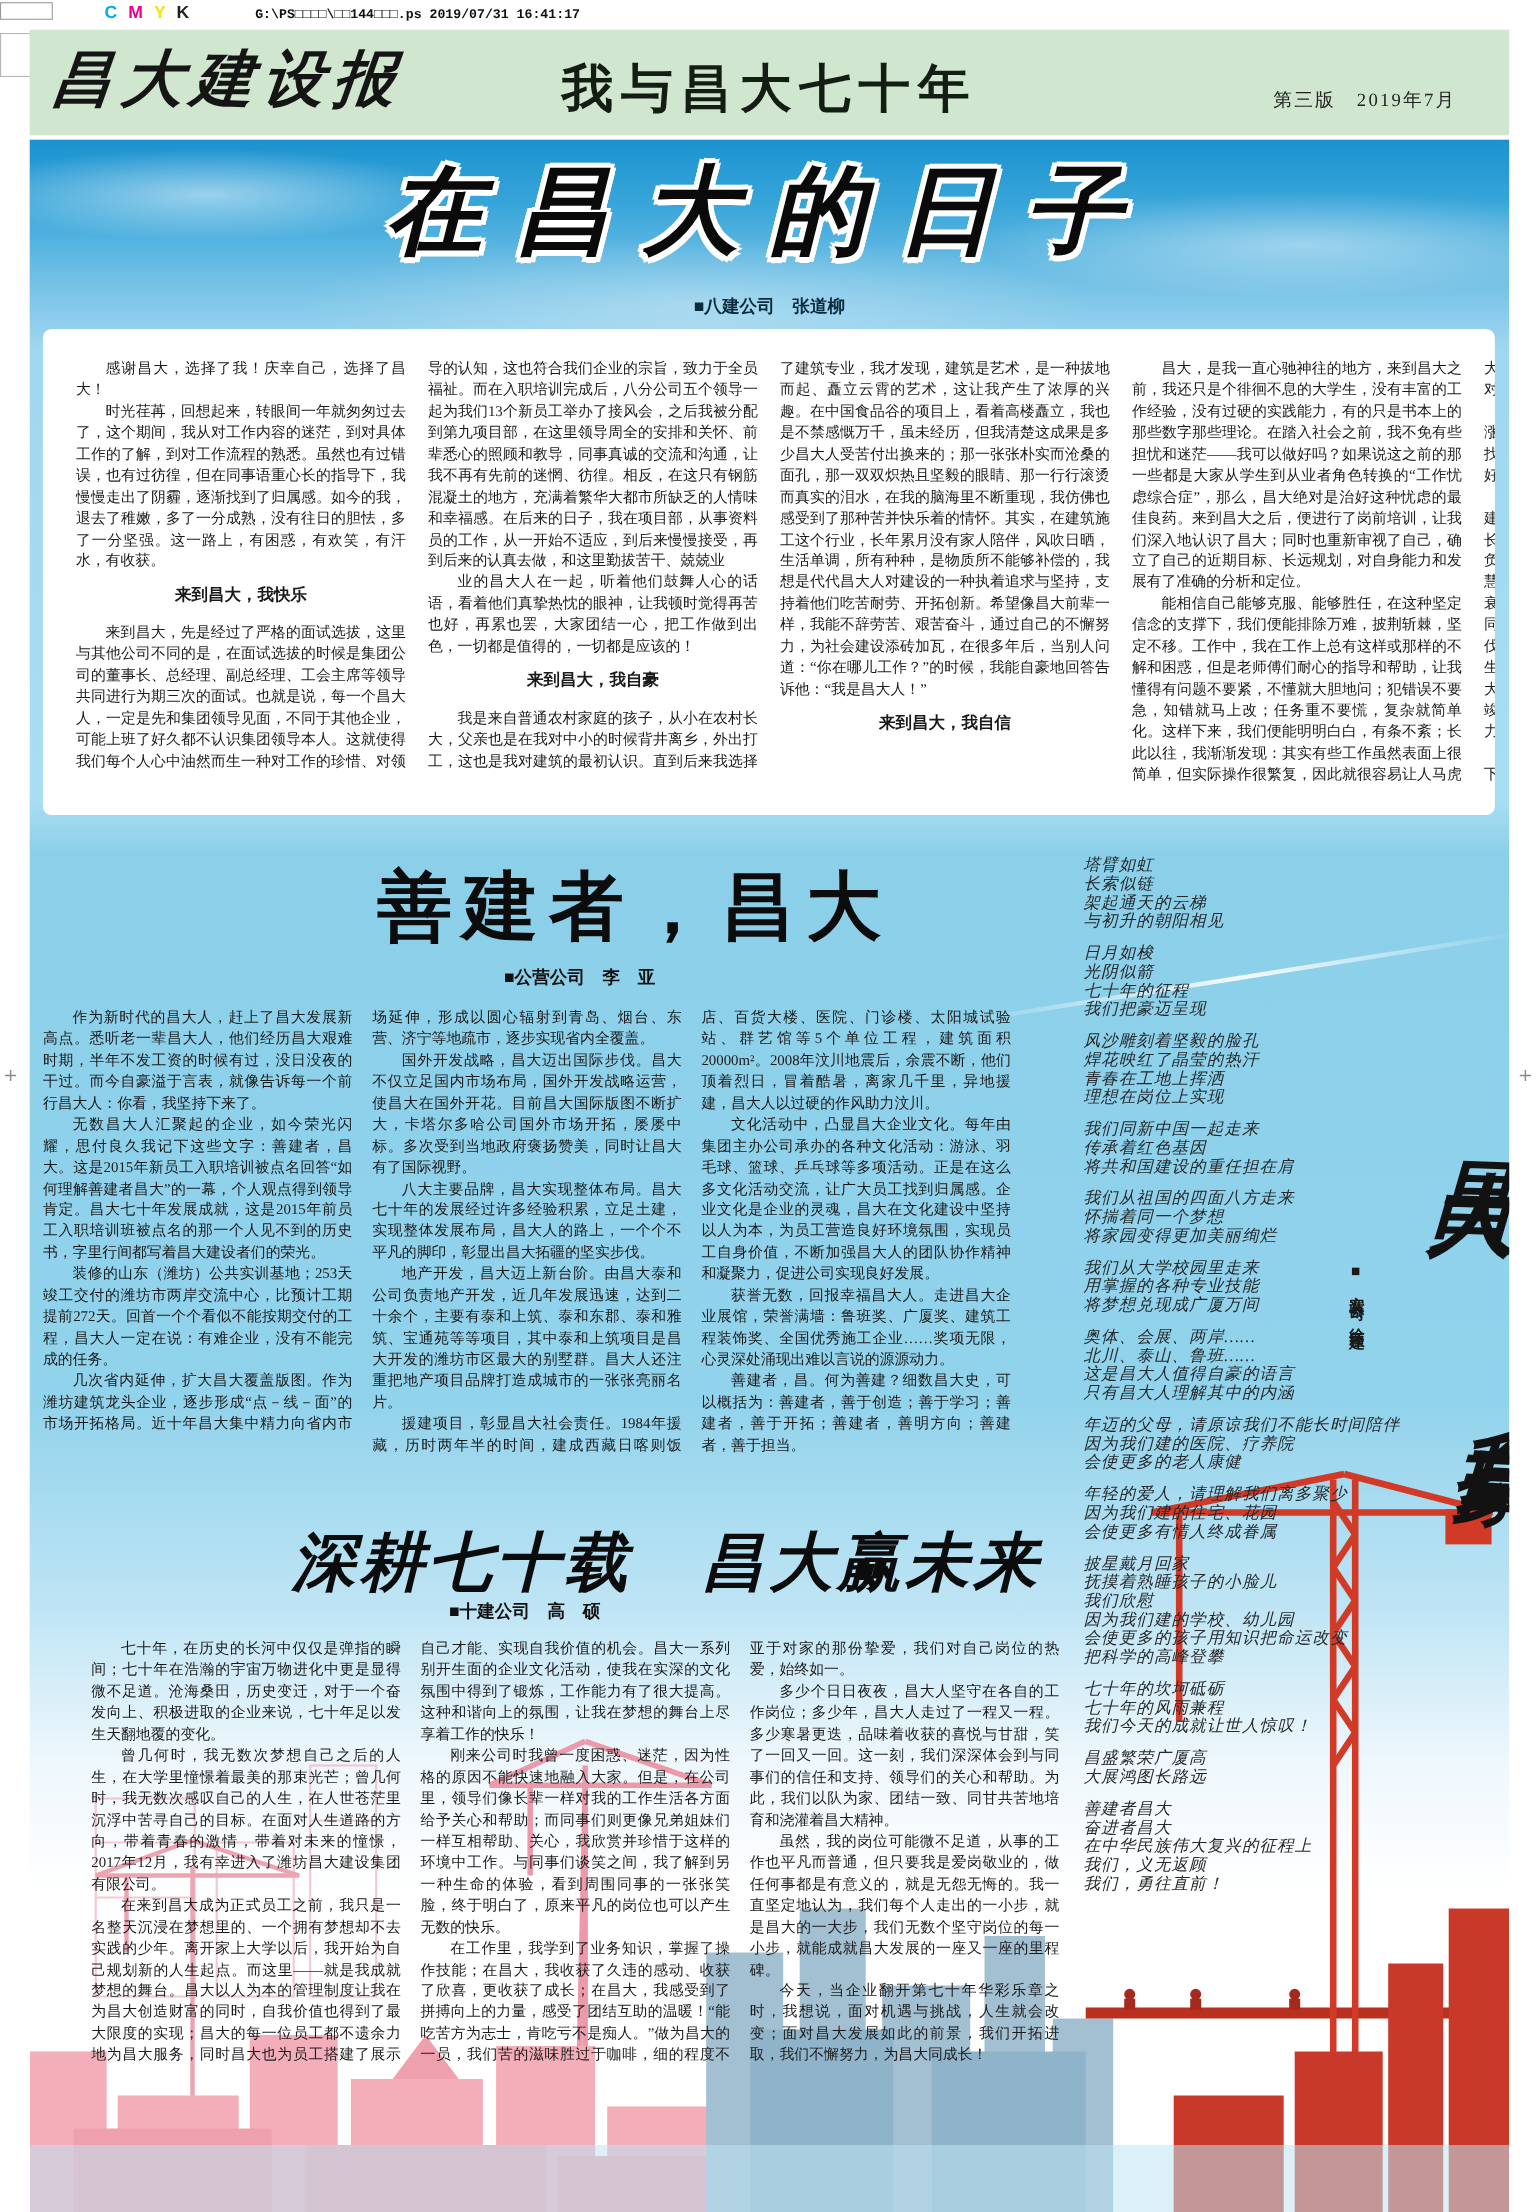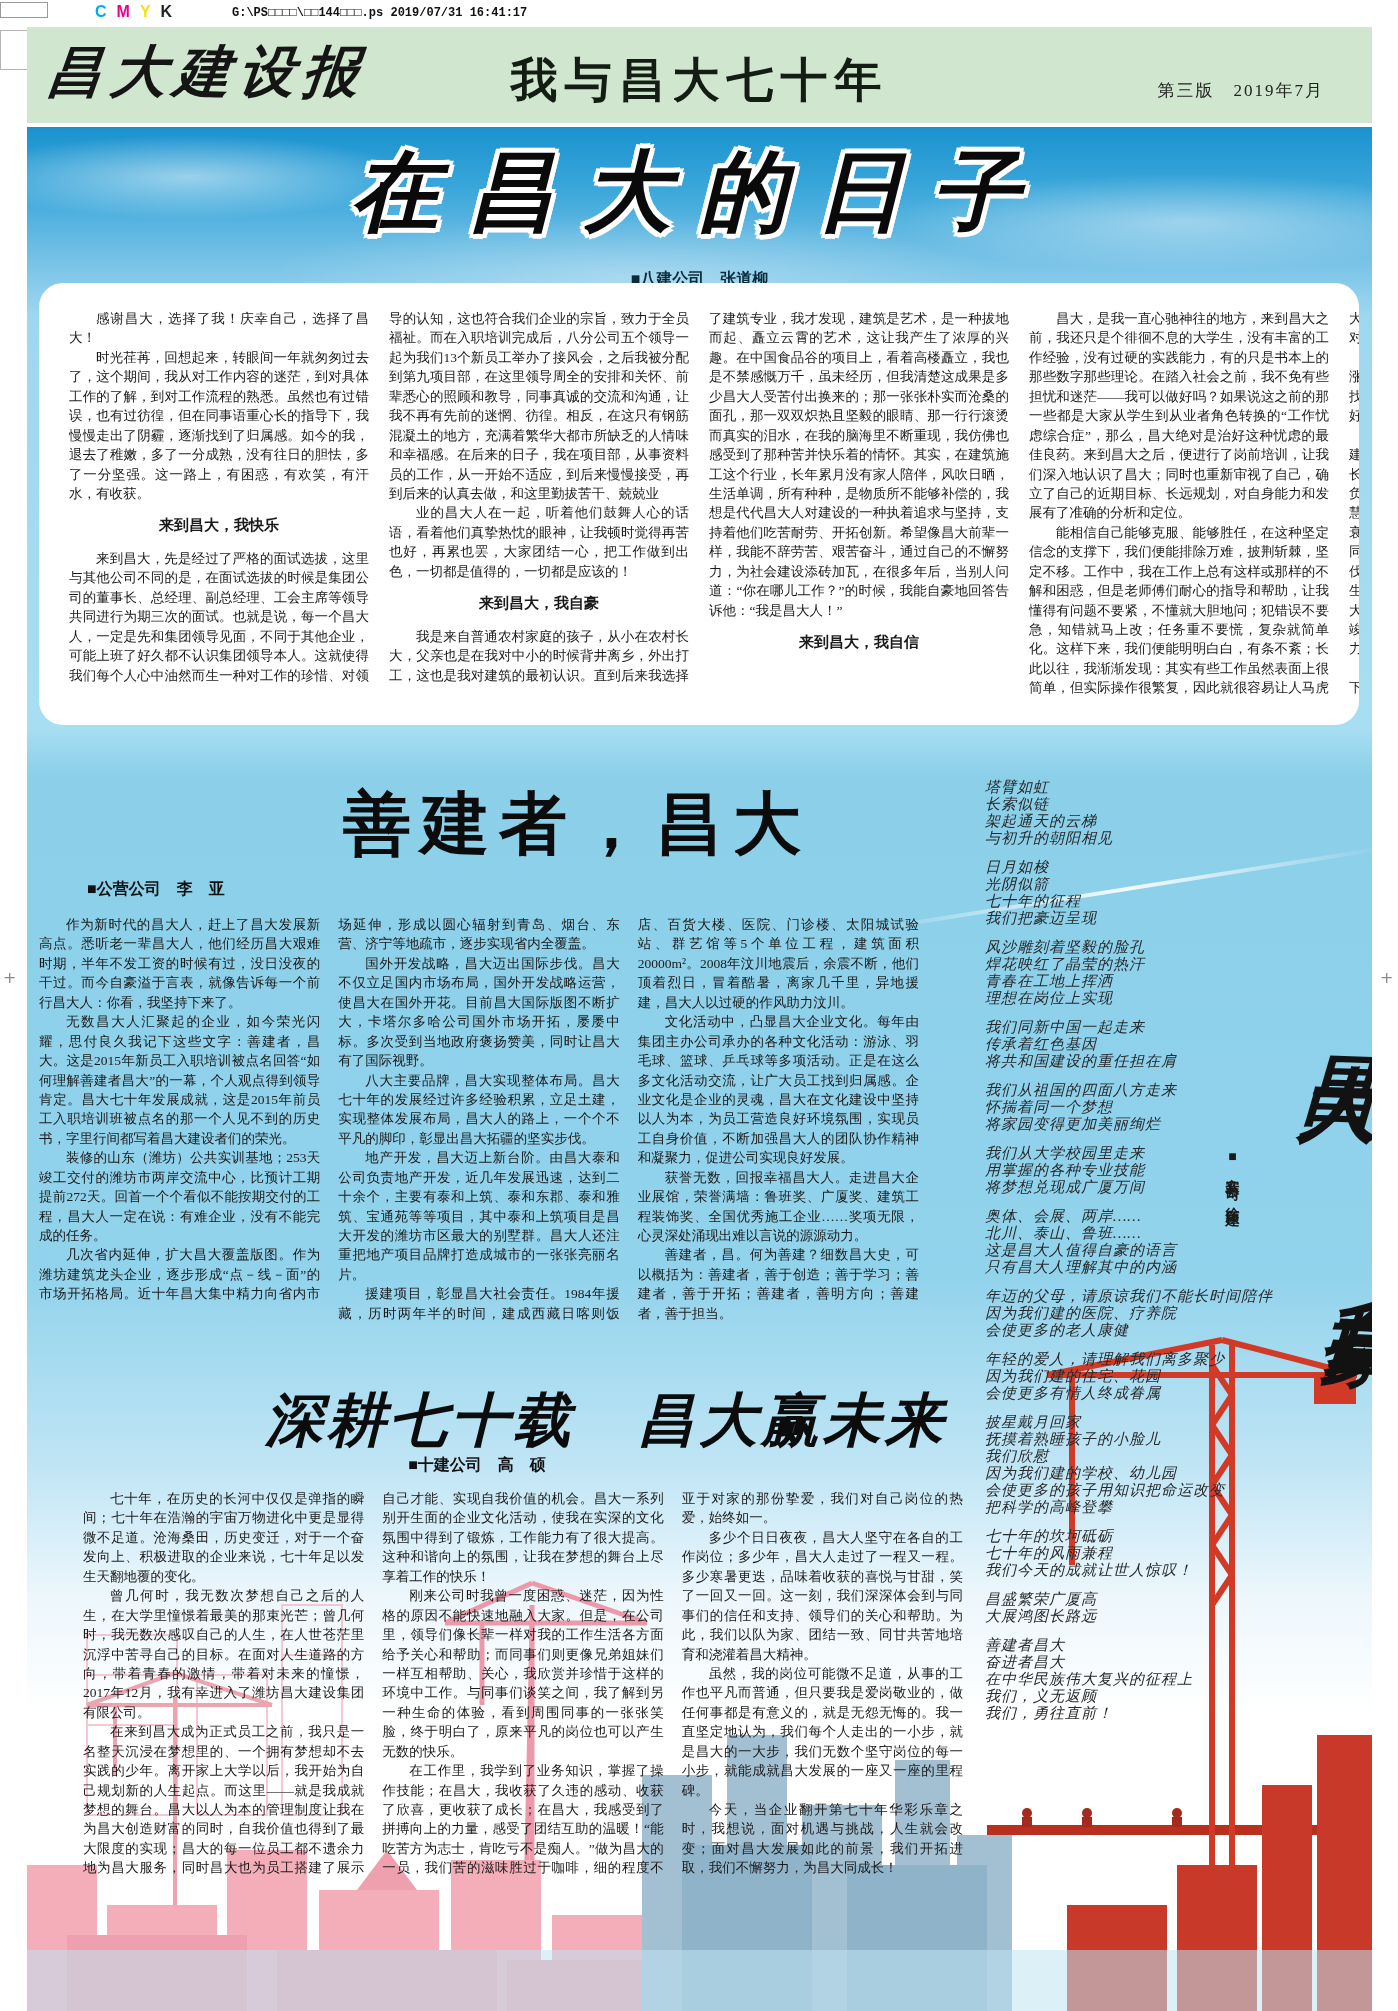--- a/index.html
+++ b/index.html
@@ -34,30 +34,30 @@
   .streak{position:absolute;left:840px;top:760px;width:520px;height:4px;z-index:1;
           background:linear-gradient(90deg,rgba(255,255,255,0),rgba(255,255,255,.9),rgba(255,255,255,0));
           transform:rotate(-9deg);}
   
   .a1-title{position:absolute;left:0;right:0;top:6px;text-align:center;z-index:2;
             font-size:88px;font-weight:bold;font-style:italic;letter-spacing:0.32em;color:#0a0a0a;
             text-shadow:-4px -4px 0 #fff,4px -4px 0 #fff,-4px 4px 0 #fff,4px 4px 0 #fff,
                         0 -5px 0 #fff,0 5px 0 #fff,-5px 0 0 #fff,5px 0 0 #fff;}
   .a1-byline{position:absolute;left:0;right:0;top:142px;text-align:center;z-index:2;
              font-size:16px;font-weight:bold;color:#0b2b3d;}
-  .card{position:absolute;left:12px;top:156px;width:1260px;height:390px;z-index:2;
-        background:#fff;border-radius:24px;padding:26px 30px;
+  .card{position:absolute;left:12px;top:172px;width:1260px;height:390px;z-index:2;
+        background:#fff;border-radius:8px;padding:26px 30px;
         column-count:4;column-gap:20px;}
   .col-body{font-size:13.5px;line-height:1.44;text-align:justify;color:#1a1a1a;overflow:hidden;}
   .col-body p{margin:0;text-indent:2em;}
   .subhead{text-align:center;font-weight:bold;font-size:15px;margin:12px 0;text-indent:0;}
   
   .a2-title{position:absolute;left:150px;top:652px;width:800px;text-align:center;z-index:2;
             font-size:68px;font-weight:900;letter-spacing:10px;color:#0c0c0c;}
-  .a2-byline{position:absolute;left:60px;top:752px;width:880px;text-align:left;z-index:2;
+  .a2-byline{position:absolute;left:60px;top:752px;width:880px;text-align:center;z-index:2;
              font-size:16px;font-weight:bold;color:#111;}
   .a2-body{position:absolute;left:12px;top:788px;width:880px;height:472px;z-index:2;
            column-count:3;column-gap:18px;}
   
   .poem{position:absolute;left:958px;top:652px;width:310px;z-index:2;
         font-style:italic;font-size:15px;line-height:17px;color:#26292b;letter-spacing:1px;}
   .stanza{margin-bottom:12px;}
   
   .cal1{position:absolute;left:1262px;top:868px;z-index:2;writing-mode:vertical-rl;
         font-size:78px;font-style:italic;font-weight:bold;color:#121212;letter-spacing:6px;transform:rotate(2deg);}

